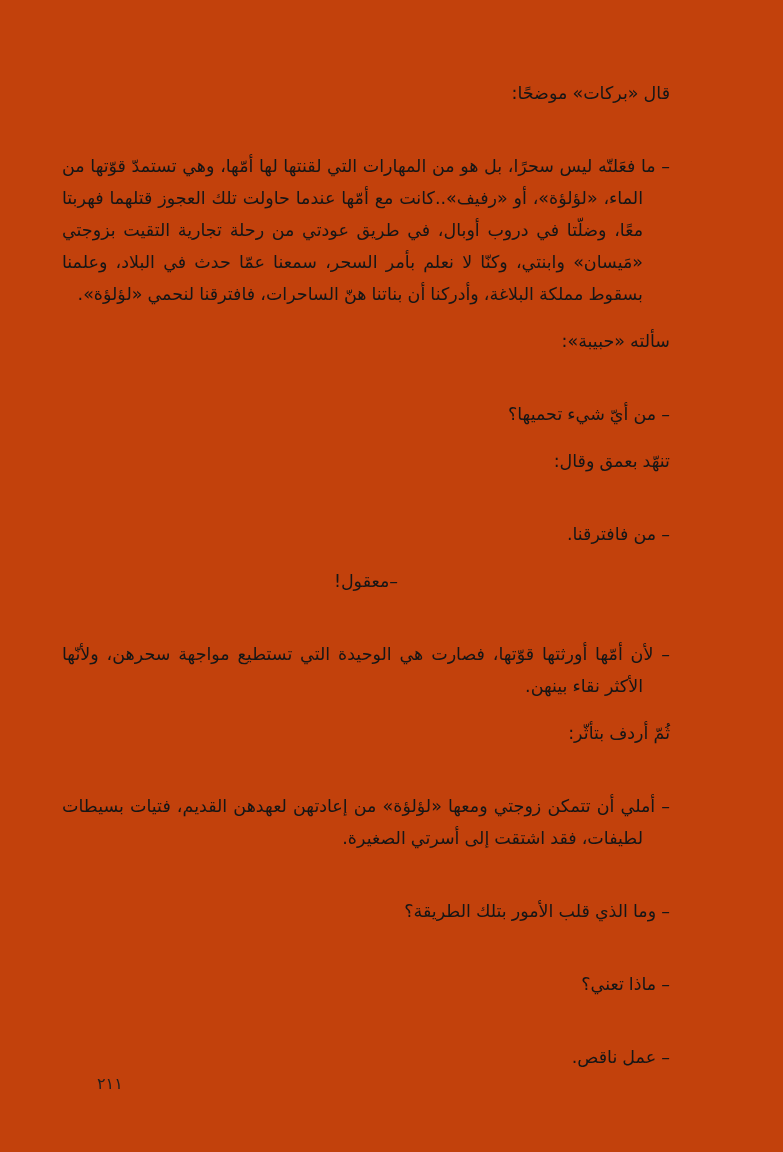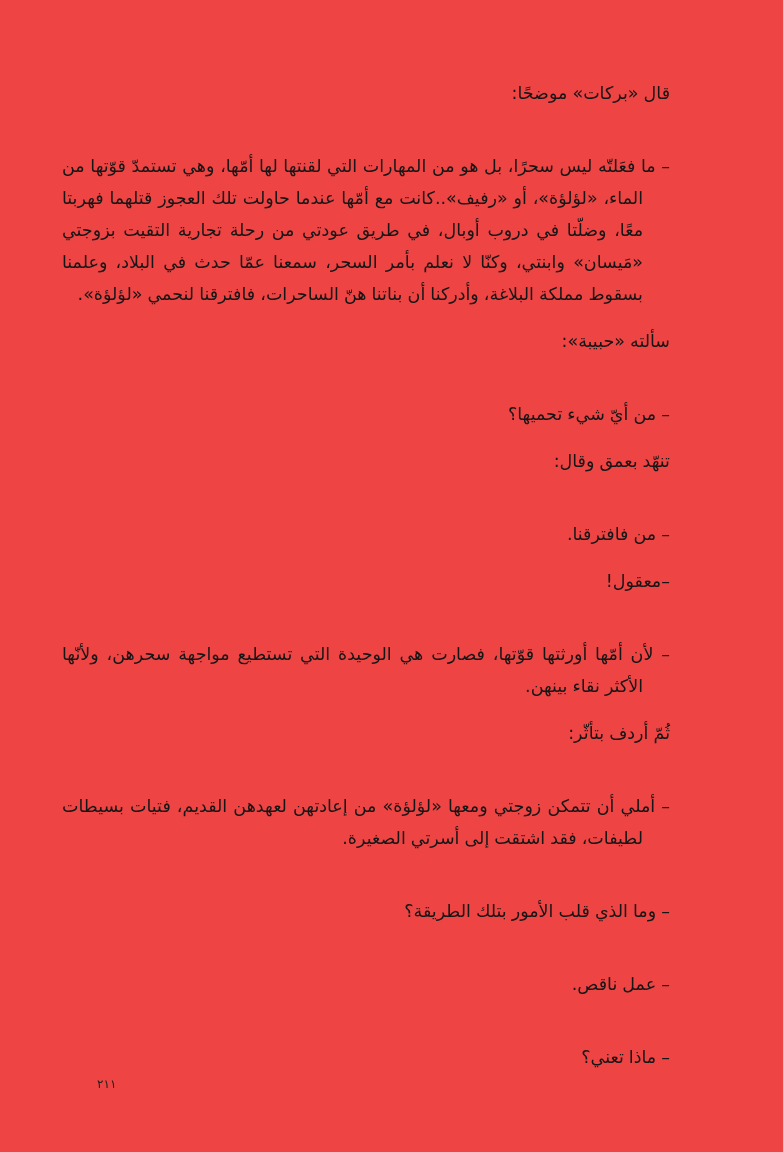--- a/index.html
+++ b/index.html
@@ -11,21 +11,21 @@
     width: 783px;
     height: 1152px;
     overflow: hidden;
     position: relative;
     font-family: "DejaVu Sans", sans-serif;
     color: #161616;
   }
   .sheet {
     position: absolute;
     inset: 0;
-    background: #ef4444;
+    background: #c2410c;
     direction: rtl;
   }
   .text-col {
     position: absolute;
     top: 77px;
     right: 113px;
     width: 608px;
     direction: rtl;
   }
   .text-col p {
@@ -39,27 +39,27 @@
     text-align: right;
   }
   p.dialogue {
     text-align: justify;
     text-align-last: right;
     padding-right: 27px;
     text-indent: -27px;
     margin-top: 41px;
   }
   p.dialogue-tight {
-    text-align: right;
+    text-align: center;
   }
   .page-number {
     position: absolute;
     top: 1072px;
     left: 97px;
-    font-size: 12px;
+    font-size: 16px;
     line-height: 24px;
     color: #1e1e1e;
     direction: rtl;
   }
 </style>
 </head>
 <body>
 
 <div class="sheet">
   <div class="text-col">
@@ -67,17 +67,17 @@
       <p class="dialogue">– ما فعَلتّه ليس سحرًا، بل هو من المهارات التي لقنتها لها أمّها، وهي تستمدّ قوّتها من الماء، «لؤلؤة»، أو «رفيف»..كانت مع أمّها عندما حاولت تلك العجوز قتلهما فهربتا معًا، وضلّتا في دروب أوبال، في طريق عودتي من رحلة تجارية التقيت بزوجتي «مَيسان» وابنتي، وكنّا لا نعلم بأمر السحر، سمعنا عمّا حدث في البلاد، وعلمنا بسقوط مملكة البلاغة، وأدركنا أن بناتنا هنّ الساحرات، فافترقنا لنحمي «لؤلؤة».</p>
       <p class="narration">سألته «حبيبة»:</p>
       <p class="dialogue">– من أيّ شيء تحميها؟</p>
       <p class="narration">تنهّد بعمق وقال:</p>
       <p class="dialogue">– من فافترقنا.</p>
       <p class="dialogue-tight">–معقول!</p>
       <p class="dialogue">– لأن أمّها أورثتها قوّتها، فصارت هي الوحيدة التي تستطيع مواجهة سحرهن، ولأنّها الأكثر نقاء بينهن.</p>
       <p class="narration">ثُمّ أردف بتأثّر:</p>
       <p class="dialogue">– أملي أن تتمكن زوجتي ومعها «لؤلؤة» من إعادتهن لعهدهن القديم، فتيات بسيطات لطيفات، فقد اشتقت إلى أسرتي الصغيرة.</p>
       <p class="dialogue">– وما الذي قلب الأمور بتلك الطريقة؟</p>
+      <p class="dialogue">– ماذا تعني؟</p>
       <p class="dialogue">– عمل ناقص.</p>
-      <p class="dialogue">– ماذا تعني؟</p>
     </div>
   <div class="page-number">٢١١</div>
 </div>
 
 </body></html>

